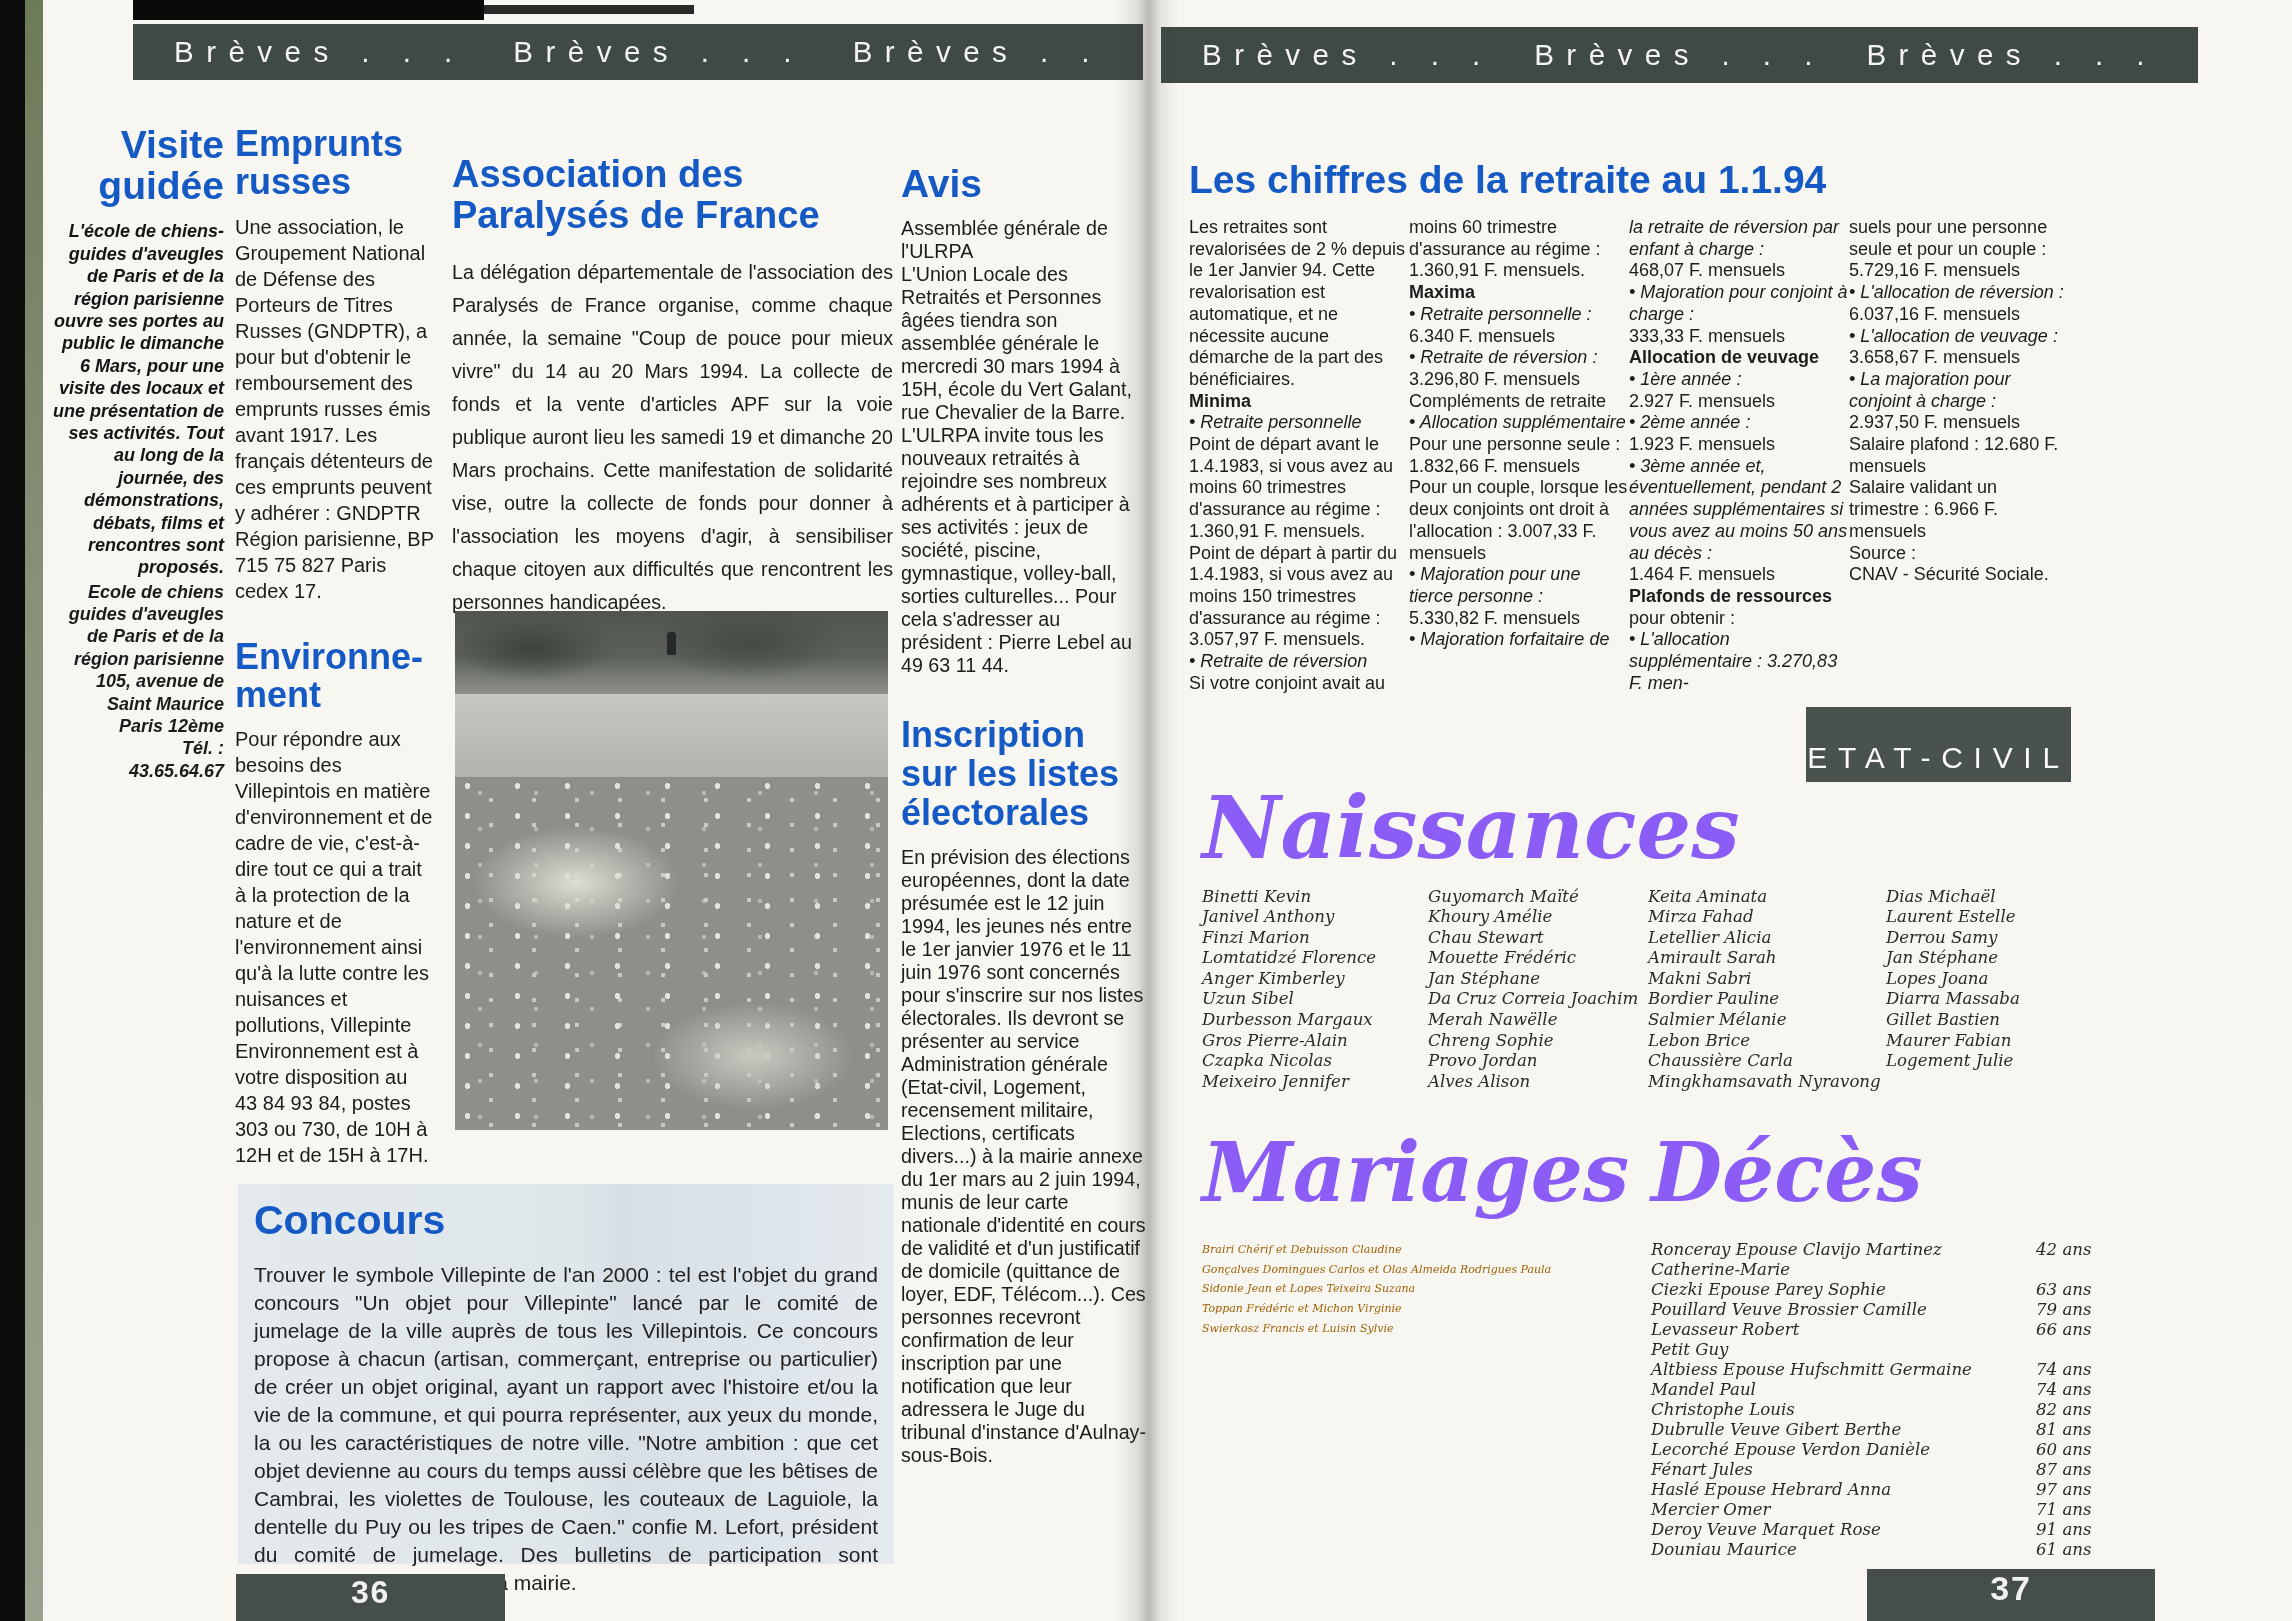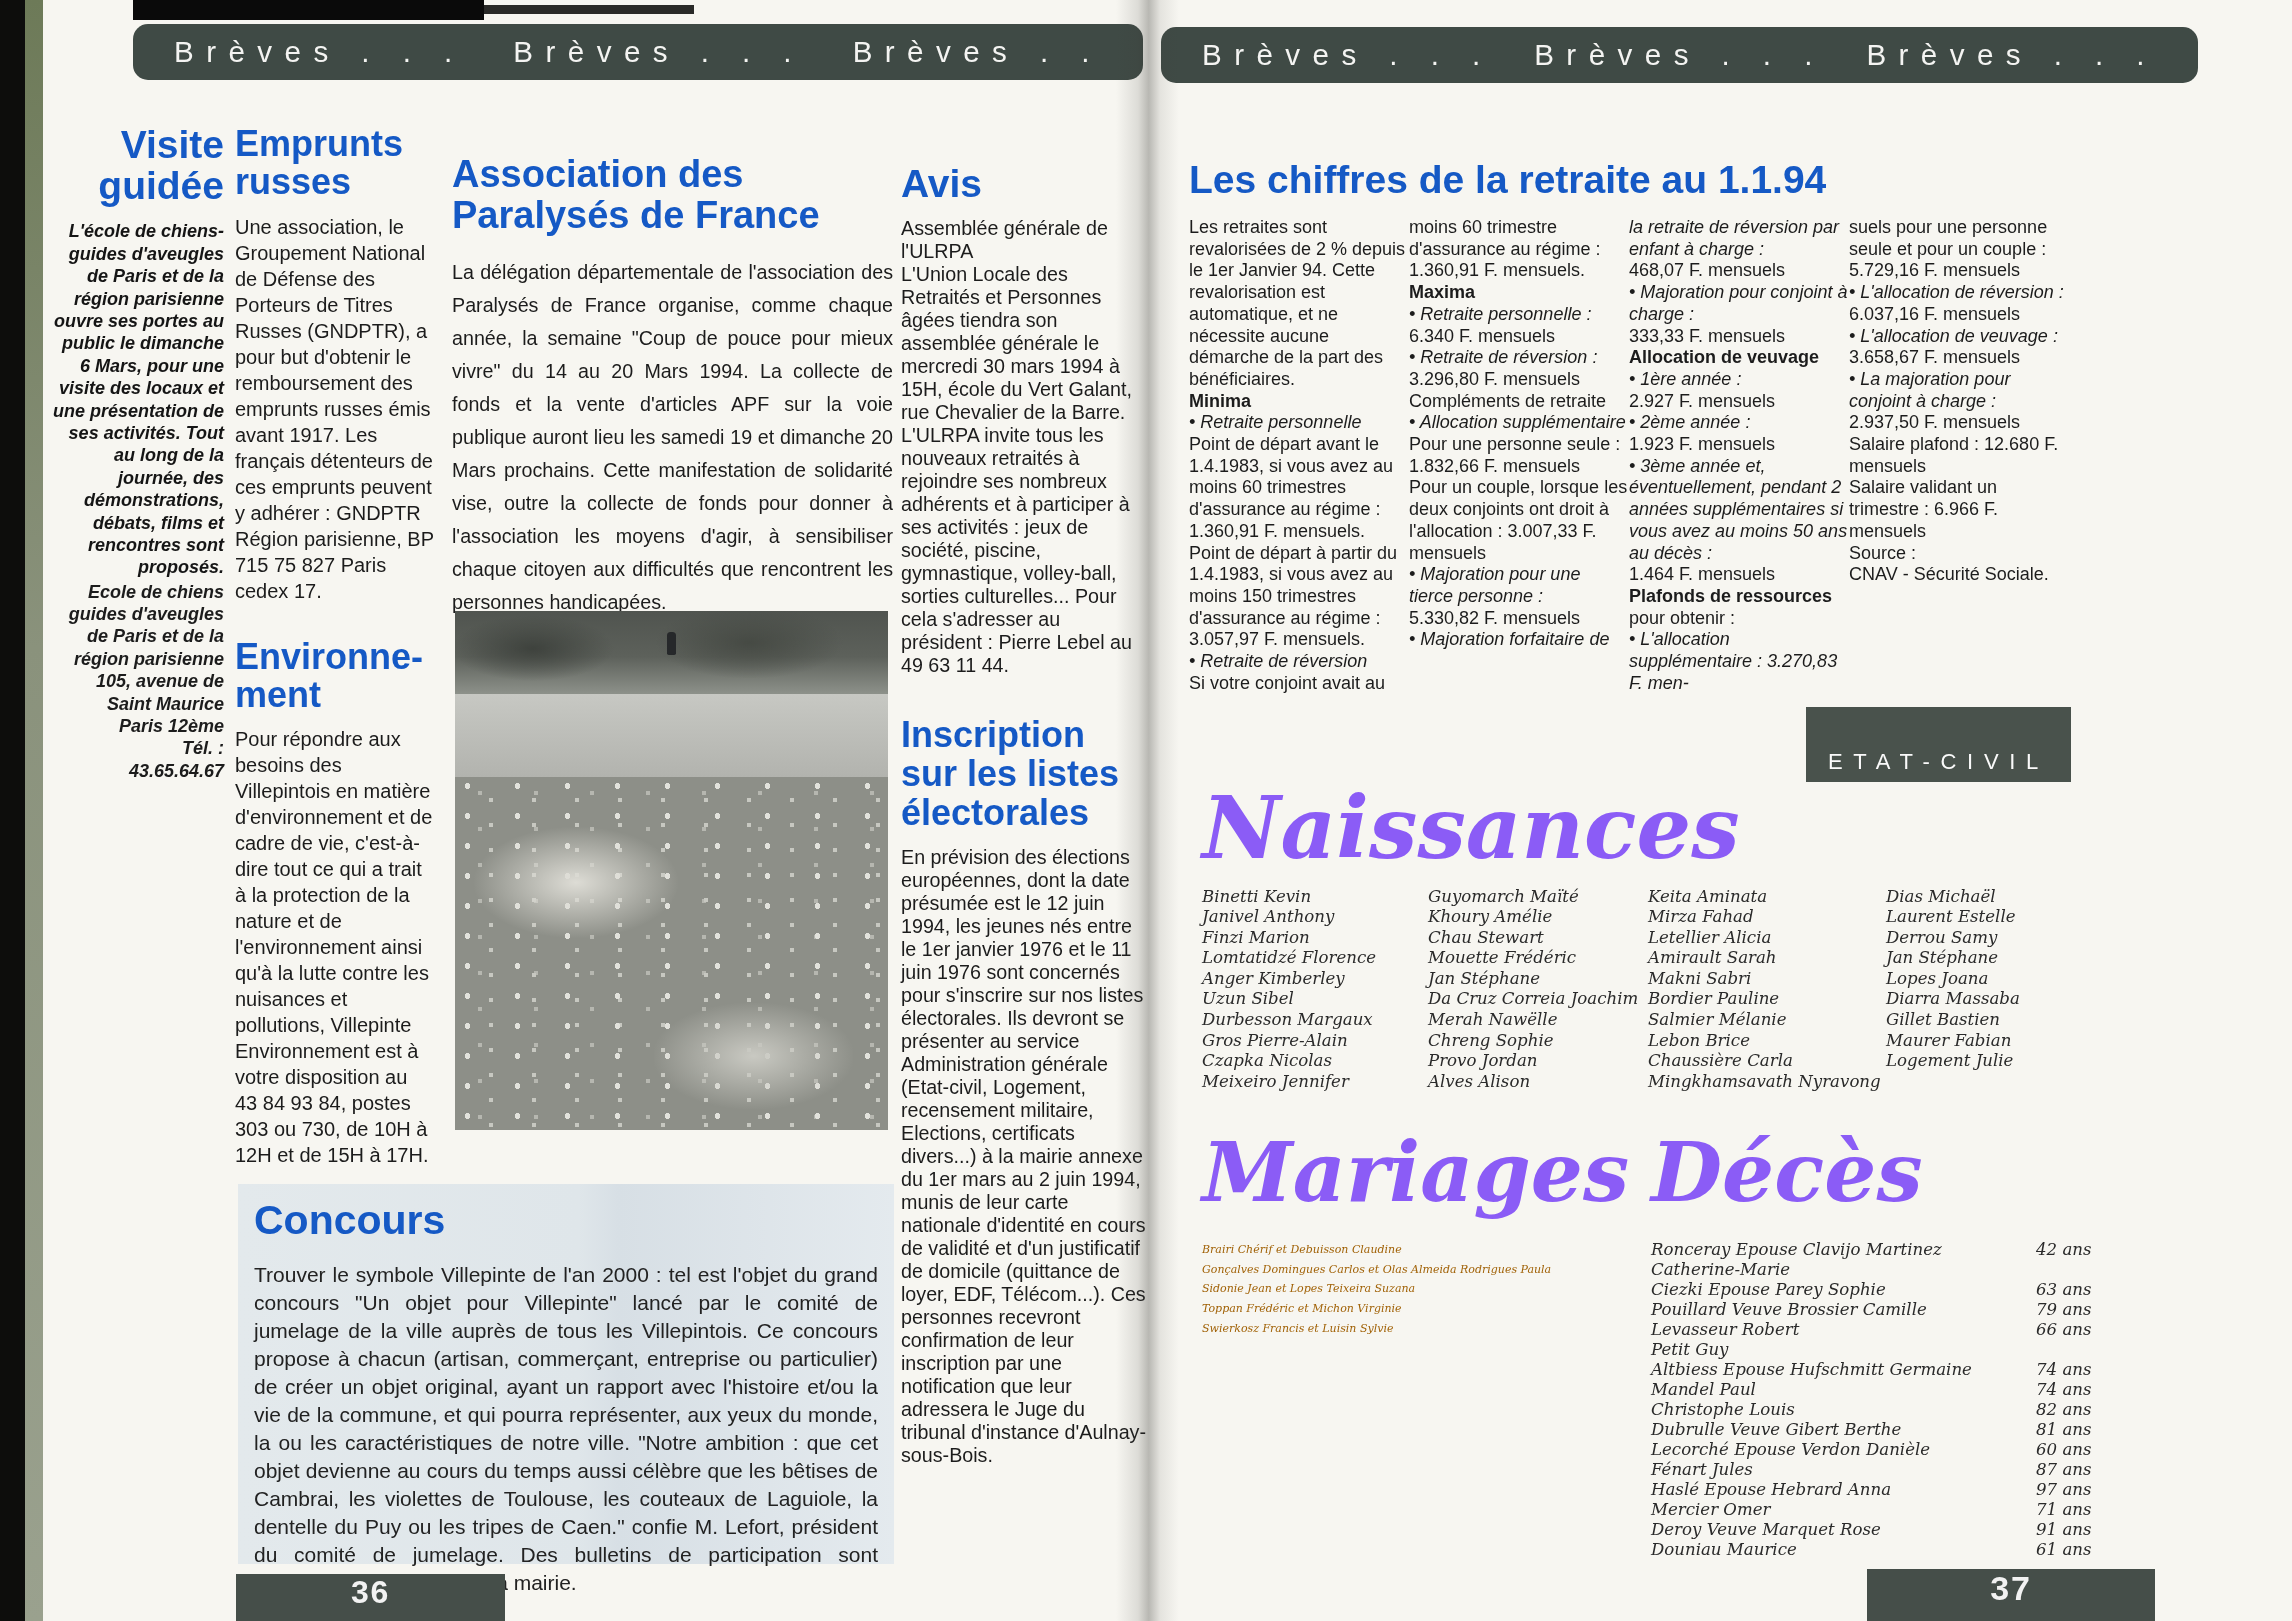--- a/index.html
+++ b/index.html
@@ -12,21 +12,21 @@
   .edge-black{left:0;top:0;width:25px;height:1621px;background:#0d0d0c;}
   .edge-olive{left:25px;top:0;width:18px;height:1621px;
               background:linear-gradient(180deg,#6d7a58,#8a927c 40%,#9aa18e);}
   .sliver-a{left:133px;top:0;width:351px;height:19.7px;background:#0a0a0a;}
   .sliver-b{left:484px;top:5.4px;width:210px;height:9px;background:#2a2a28;}
   .spine{left:1116px;top:0;width:63px;height:1621px;z-index:5;
          background:linear-gradient(90deg,rgba(0,0,0,0) 0%,rgba(60,60,55,.14) 35%,rgba(40,40,35,.30) 52%,rgba(60,60,55,.10) 70%,rgba(0,0,0,0) 100%);}
 
   
   .banner{height:56px;background:#3f4a45;display:flex;align-items:center;justify-content:space-between;
-          padding:0 41px;box-sizing:border-box;border-radius:15px;}
+          padding:0 41px;box-sizing:border-box;}
   .banner-left{left:133px;top:24px;width:1010px;}
   .banner-right{left:1161px;top:27px;width:1037px;}
   .banner span{color:#f4f4f2;font-size:29.6px;font-weight:400;letter-spacing:.42em;white-space:nowrap;}
 
   
   .h-blue{color:#1559c5;font-weight:bold;margin:0;}
 
   
   .col-visite{left:52px;top:124px;width:172px;}
   .col-visite h2{font-size:39px;line-height:41px;text-align:right;}
@@ -83,21 +83,21 @@
   .retraite h2{font-size:39px;line-height:43px;}
   .retraite-cols{display:flex;gap:1px;margin-top:16px;}
   .retraite-col{flex:0 0 219px;font-size:18px;line-height:21.7px;}
   .seg{margin:0;}
   .seg-b{font-weight:bold;}
   .seg-bi{font-style:italic;}
   .seg-i{font-style:italic;}
 
   .etatcivil{left:1806px;top:707px;width:265px;height:75px;background:#49524c;
       display:flex;align-items:flex-end;justify-content:center;padding-bottom:7.2px;box-sizing:border-box;}
-  .etatcivil span{color:#fafafa;font-size:22px;letter-spacing:10.7px;font-weight:400;}
+  .etatcivil span{color:#fafafa;font-size:30px;letter-spacing:10.7px;font-weight:400;}
 
   .script-title{font-family:"DejaVu Serif",serif;font-style:italic;font-weight:bold;color:#8b5cf6;margin:0;}
   .naissances{left:1202px;top:781px;width:910px;}
   .naissances .script-title{font-size:86px;line-height:93px;}
   .names-grid{display:flex;margin-top:12.5px;}
   .names-grid .ncol{font-family:"DejaVu Serif",serif;font-style:italic;font-size:16.6px;line-height:20.6px;color:#2a2a2a;}
   .ncol-1{width:226px;} .ncol-2{width:220px;} .ncol-3{width:238px;} .ncol-4{width:224px;}
 
   .mariages{left:1202px;top:1127px;width:507px;}
   .mariages .script-title{font-size:82px;line-height:90px;}

